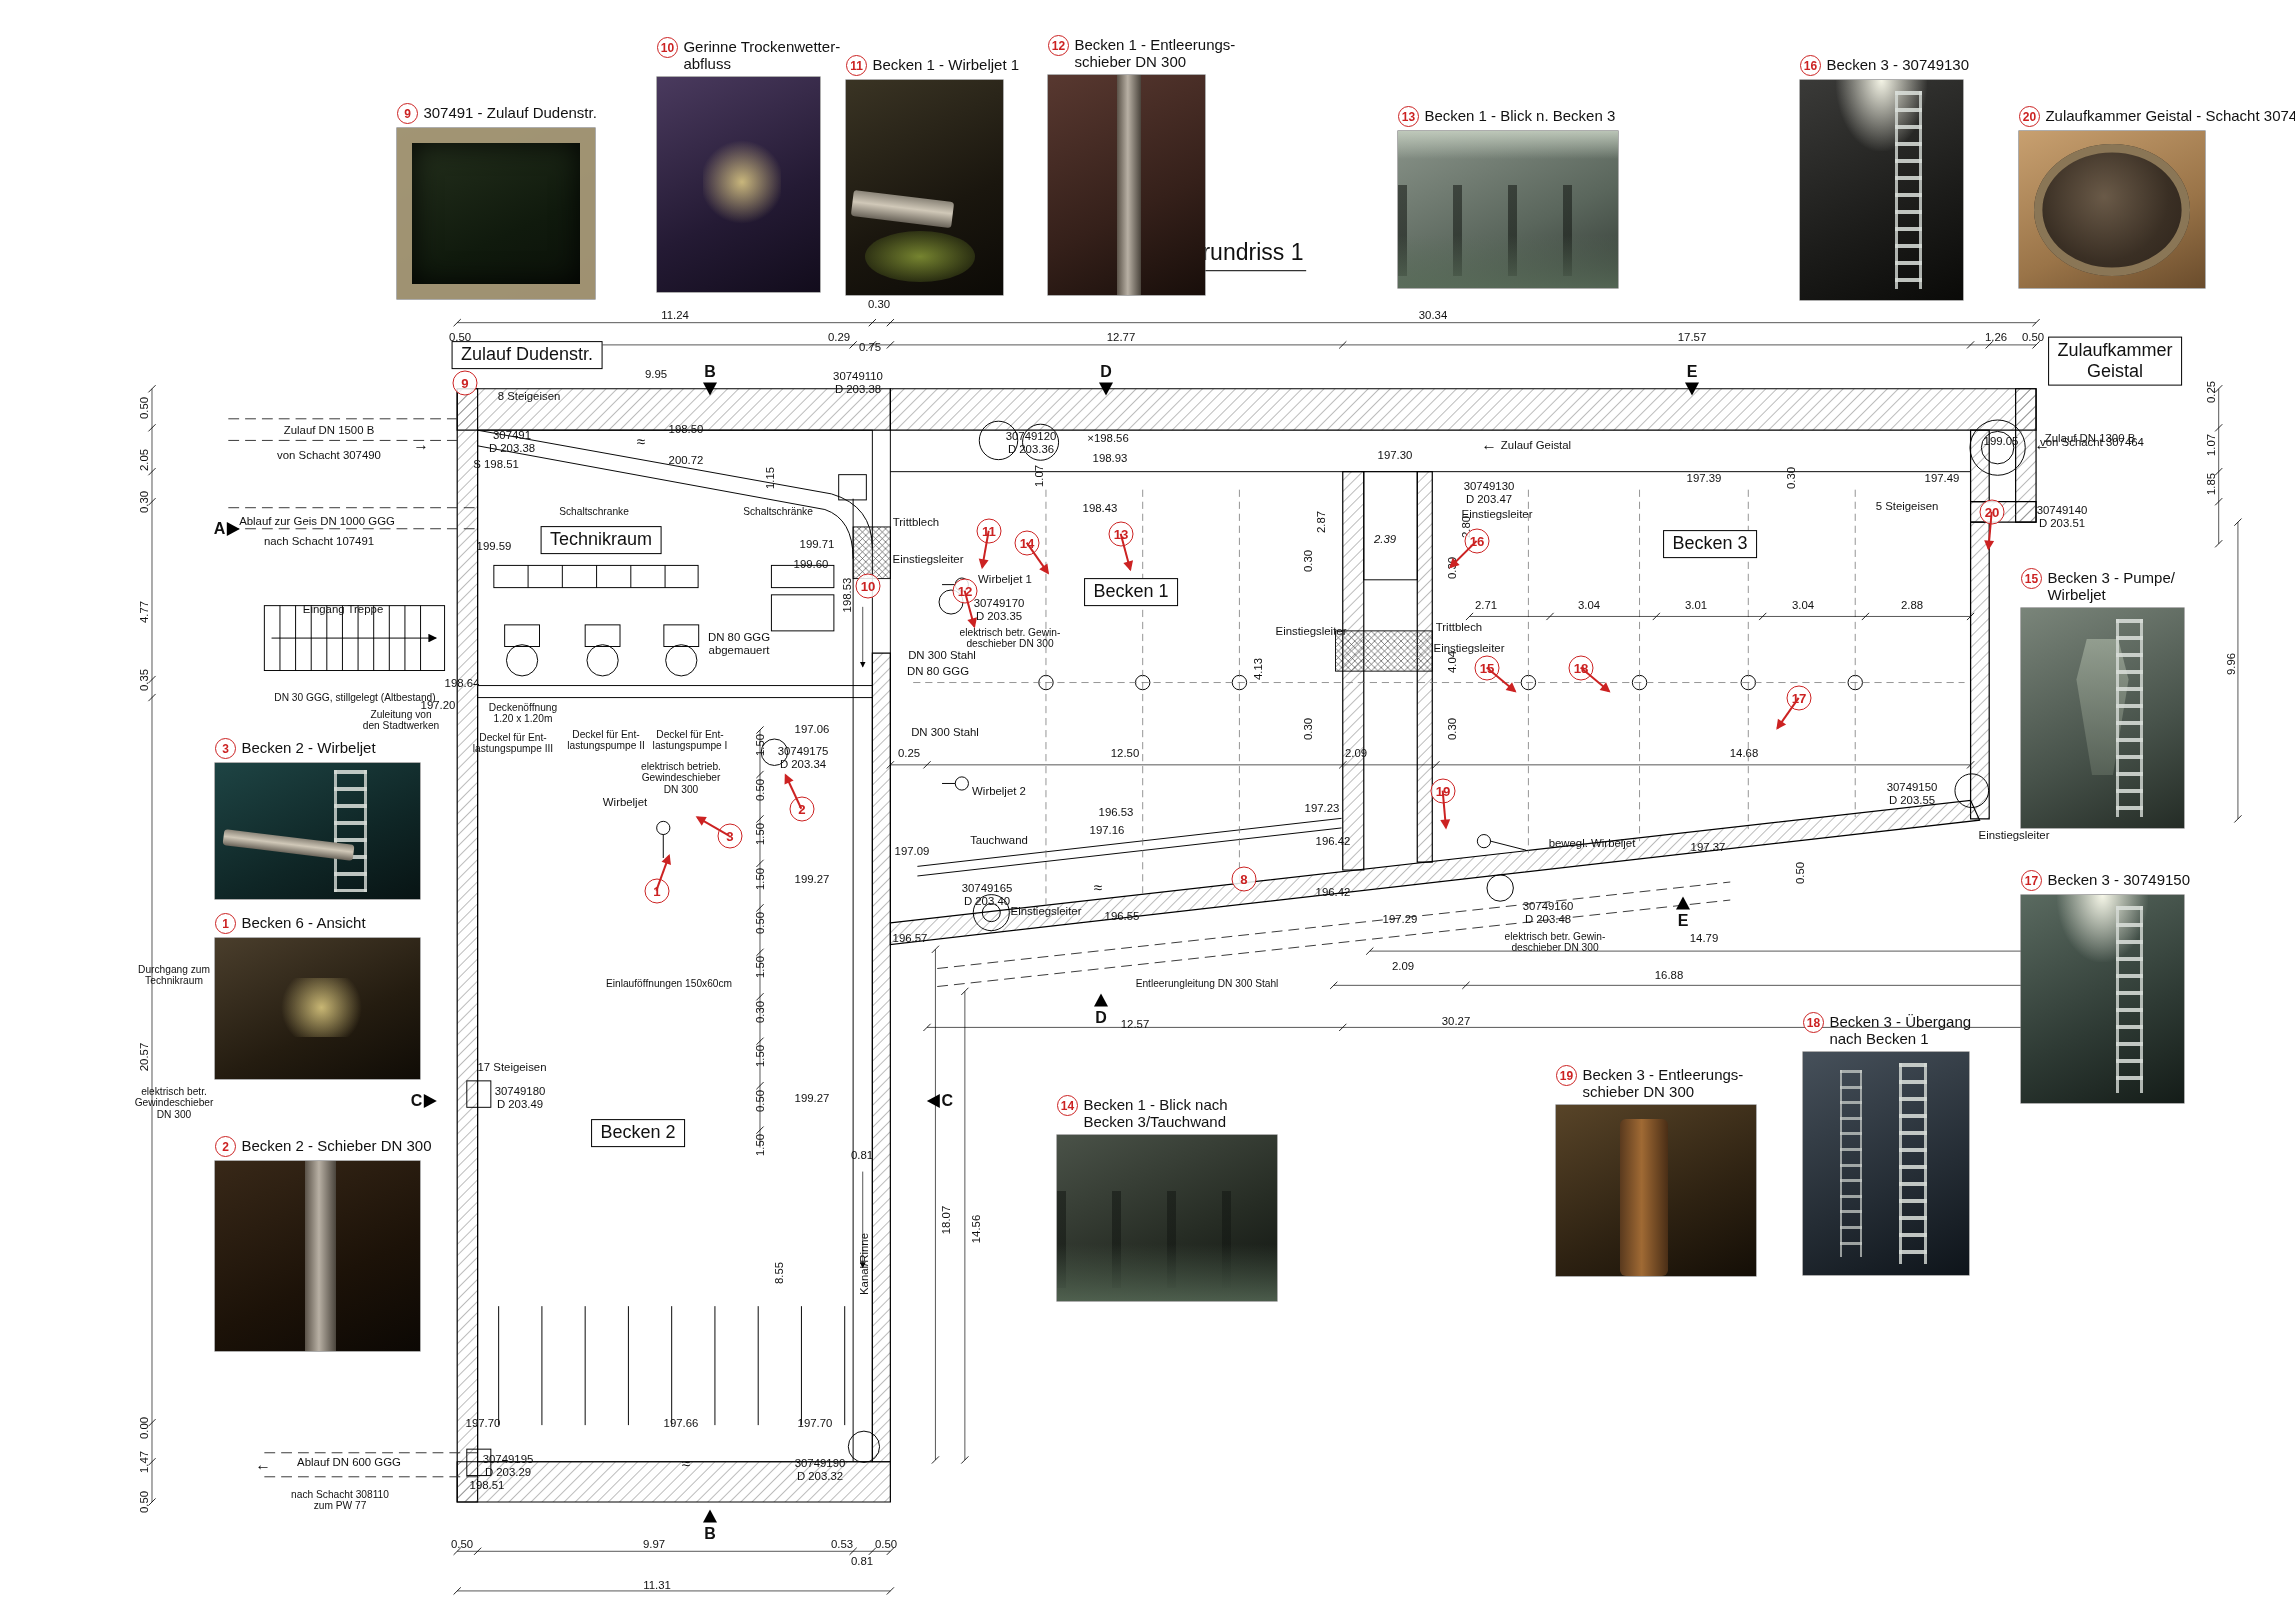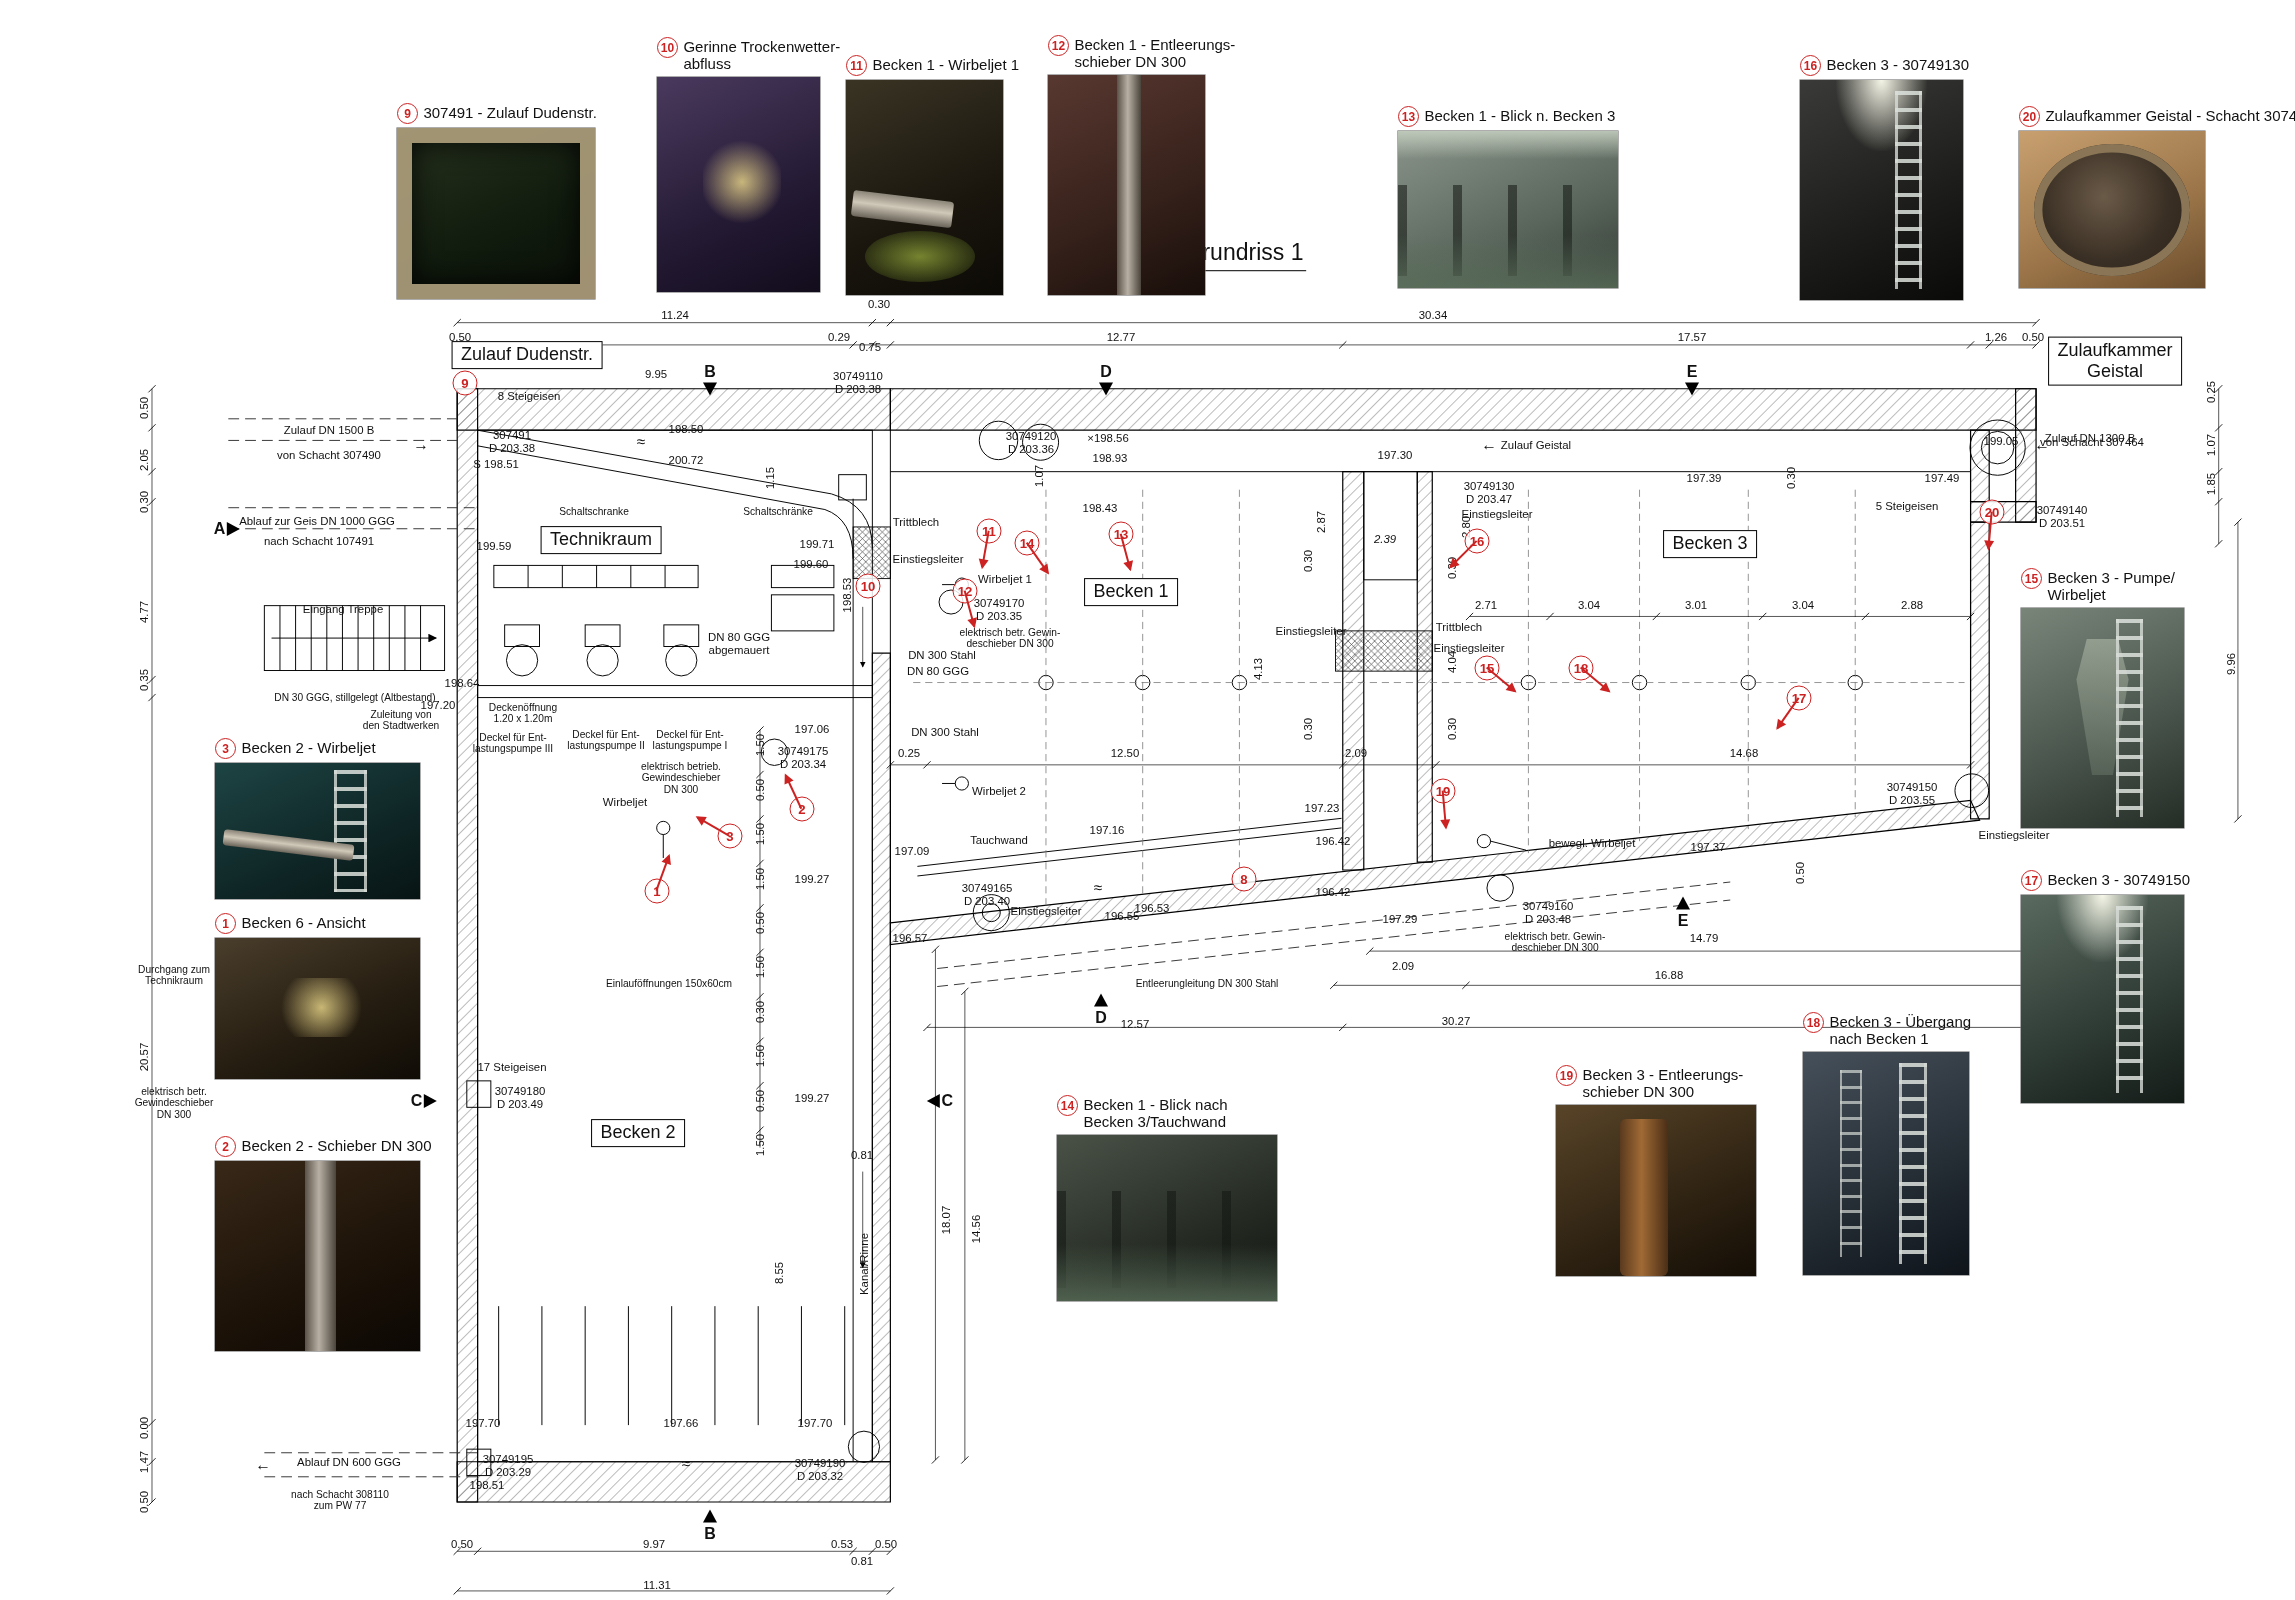--- a/index.html
+++ b/index.html
@@ -343,21 +343,21 @@
 DN 300</div>
       <div class="plan-label" style="left: 625px; top: 802px; transform: translate(-50%, -50%);">Wirbeljet</div>
       <div class="plan-label" style="left: 945px; top: 732px; transform: translate(-50%, -50%);">DN 300 Stahl</div>
       <div class="plan-label" style="left: 909px; top: 753px; transform: translate(-50%, -50%);">0.25</div>
       <div class="plan-label" style="left: 1125px; top: 753px; transform: translate(-50%, -50%);">12.50</div>
       <div class="plan-label" style="left: 999px; top: 791px; transform: translate(-50%, -50%);">Wirbeljet 2</div>
       <div class="plan-label" style="left: 1322px; top: 808px; transform: translate(-50%, -50%);">197.23</div>
       <div class="plan-label" style="left: 912px; top: 851px; transform: translate(-50%, -50%);">197.09</div>
       <div class="plan-label" style="left: 999px; top: 840px; transform: translate(-50%, -50%);">Tauchwand</div>
       <div class="plan-label" style="left: 1107px; top: 830px; transform: translate(-50%, -50%);">197.16</div>
-      <div class="plan-label" style="left: 1116px; top: 908px; transform: translate(-50%, -50%); margin-left: 36px;">196.53</div>
+      <div class="plan-label" style="left: 1116px; top: 812px; transform: translate(-50%, -50%);">196.53</div>
       <div class="plan-label" style="left: 1098px; top: 888px; font-size: 15.6px; transform: translate(-50%, -50%);">≈</div>
       <div class="plan-label" style="left: 1333px; top: 841px; transform: translate(-50%, -50%);">196.42</div>
       <div class="plan-label" style="left: 1333px; top: 892px; transform: translate(-50%, -50%);">196.42</div>
       <div class="plan-label" style="left: 987px; top: 895px; transform: translate(-50%, -50%);">30749165
 D 203.40</div>
       <div class="plan-label" style="left: 1046px; top: 911px; transform: translate(-50%, -50%);">Einstiegsleiter</div>
       <div class="plan-label" style="left: 1122px; top: 916px; transform: translate(-50%, -50%);">196.55</div>
       <div class="plan-label" style="left: 910px; top: 938px; transform: translate(-50%, -50%);">196.57</div>
       <div class="plan-label" style="left: 669px; top: 984px; font-size: 10.2px; transform: translate(-50%, -50%);">Einlauföffnungen 150x60cm</div>
       <div class="plan-label" style="left: 1207px; top: 984px; font-size: 10.2px; transform: translate(-50%, -50%);">Entleerungleitung DN 300 Stahl</div>

